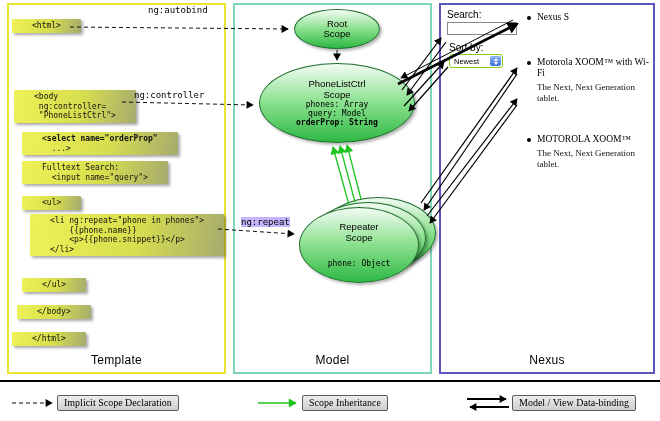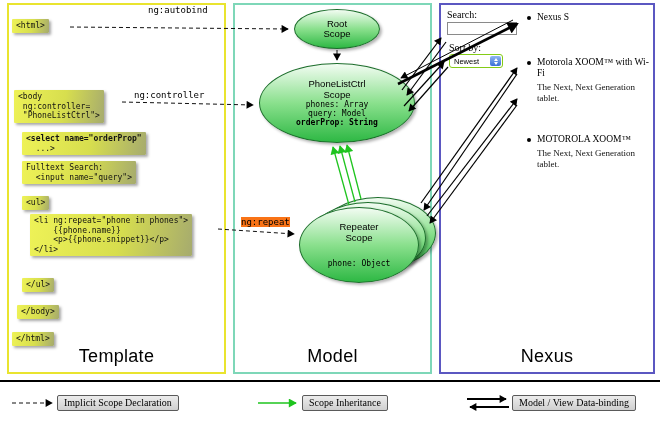--- a/index.html
+++ b/index.html
@@ -5,39 +5,39 @@
   * { margin:0; padding:0; box-sizing:border-box; }
   body { background:#fff; font-family:"Liberation Sans", sans-serif; }
   .canvas { position:relative; width:660px; height:421px; background:#fff; overflow:hidden; }
 
   
   .panel { position:absolute; top:3px; height:371px; background:#fff; }
   .panel-template { left:7px;   width:219px; border:2px solid #e9e42f; }
   .panel-model    { left:233px; width:199px; border:2px solid #7ed7b8; }
   .panel-view     { left:439px; width:216px; border:2px solid #5b57c1; }
   .panel-label { position:absolute; bottom:5px; left:0; width:100%; text-align:center;
-                 font-size:18px; color:#000; letter-spacing:.3px; }
+                 font-size:12px; color:#000; letter-spacing:.3px; }
 
   
   .codebox { position:absolute; font-family:"DejaVu Sans Mono", monospace; font-size:8px;
-             line-height:9.5px; color:#111; padding:2px 4px; white-space:pre;
+             line-height:9.5px; color:#111; padding:2px 20px; white-space:pre;
              background:linear-gradient(100deg,#eef257 0%,#d7de4e 55%,#a6ab6e 100%);
              box-shadow:2px 2px 3px rgba(0,0,0,.35); border-radius:1px; }
   .codebox b { font-weight:bold; }
   .nglabel { position:absolute; font-family:"DejaVu Sans Mono", monospace; font-size:9px;
              color:#000; white-space:pre; }
   #box-html-open  { left:12px;  top:19px; }
   #lbl-autobind   { left:148px; top:5px; }
   #box-body-open  { left:14px;  top:90px; }
   #lbl-controller { left:134px; top:90px; }
   #box-select     { left:22px;  top:132px; }
   #box-fulltext   { left:22px;  top:161px; }
   #box-ul-open    { left:22px;  top:196px; }
   #box-li         { left:30px;  top:214px; }
-  #lbl-repeat     { left:241px; top:217px; background:#f97316; }
+  #lbl-repeat     { left:241px; top:217px; background:#c4b5fd; }
   #box-ul-close   { left:22px;  top:278px; }
   #box-body-close { left:17px;  top:305px; }
   #box-html-close { left:12px;  top:332px; }
 
   
   .scope { position:absolute; border-radius:50%; border:1px solid #1d6e2c;
            background:linear-gradient(#f2fcf2 0%, #8ae08d 50%, #2eb844 100%);
            box-shadow:2px 2px 3px rgba(0,0,0,.3);
            display:flex; flex-direction:column; align-items:center; justify-content:center;
            text-align:center; color:#000; }
@@ -46,21 +46,21 @@
   .scope-prop.bold { font-weight:bold; }
   #root-scope      { left:294px; top:9px;  width:86px;  height:40px; }
   #phonelist-scope { left:259px; top:63px; width:156px; height:80px; }
   #phonelist-scope .scope-prop:first-of-type { margin-top:3px; }
   #rep-e1 { left:320px; top:197px; width:116px; height:72px; }
   #rep-e2 { left:310px; top:202px; width:116px; height:72px; }
   #rep-e3 { left:299px; top:207px; width:120px; height:76px; }
   #rep-e3 .scope-prop { margin-top:16px; }
 
   
-  .serif { font-family:Liberation Serif, serif; }
+  .serif { font-family:Liberation Sans, sans-serif; }
   #search-label { position:absolute; left:447px; top:9px;  font-size:10px; }
   #search-input { position:absolute; left:447px; top:22px; width:70px; height:13px;
                   border:1px solid #8a8a8a; background:#fff; font-size:9px; padding:0 2px; }
   #sort-label   { position:absolute; left:449px; top:42px; font-size:10px; }
   #sort-dropdown { position:absolute; left:449px; top:54px; width:54px; height:14px;
                    border:1px solid #84cc16; border-radius:3px; background:#fff;
                    display:flex; align-items:center; font-size:7.5px; padding-left:4px; }
   #sort-dropdown .dd-btn { position:absolute; right:1px; top:1px; bottom:1px; width:11px;
                    border-radius:2px; background:linear-gradient(#8fb6f2,#3a6fd6);
                    display:flex; flex-direction:column; align-items:center; justify-content:center; }

